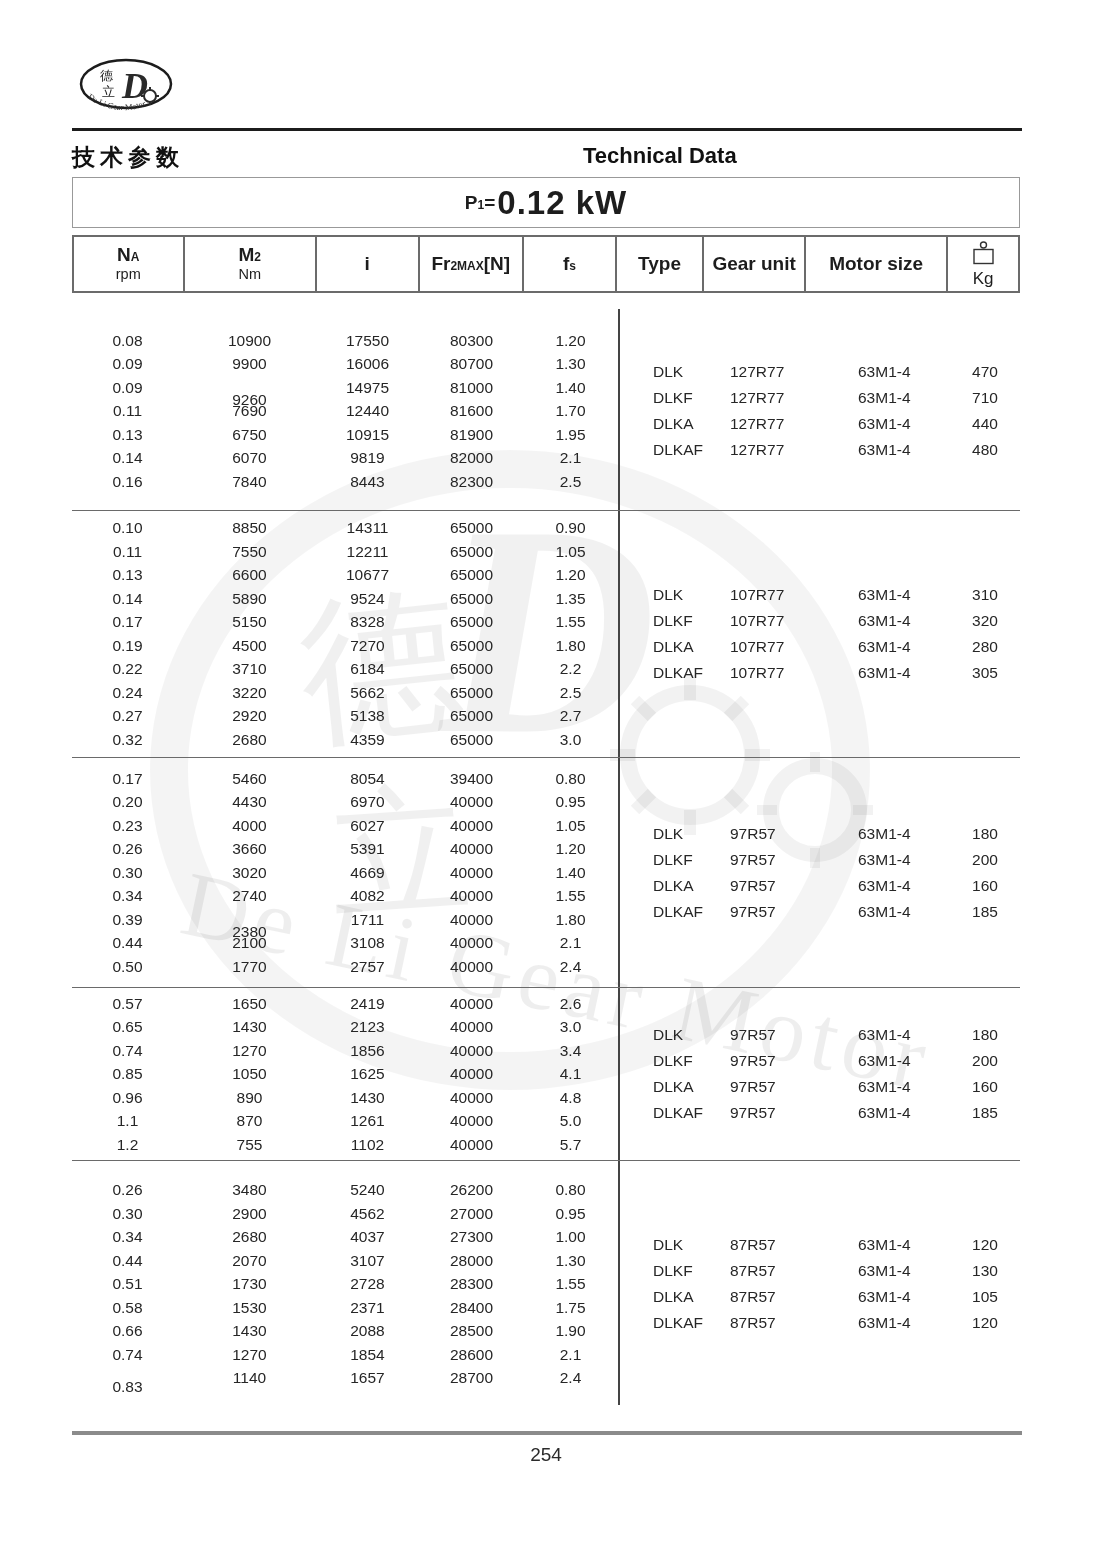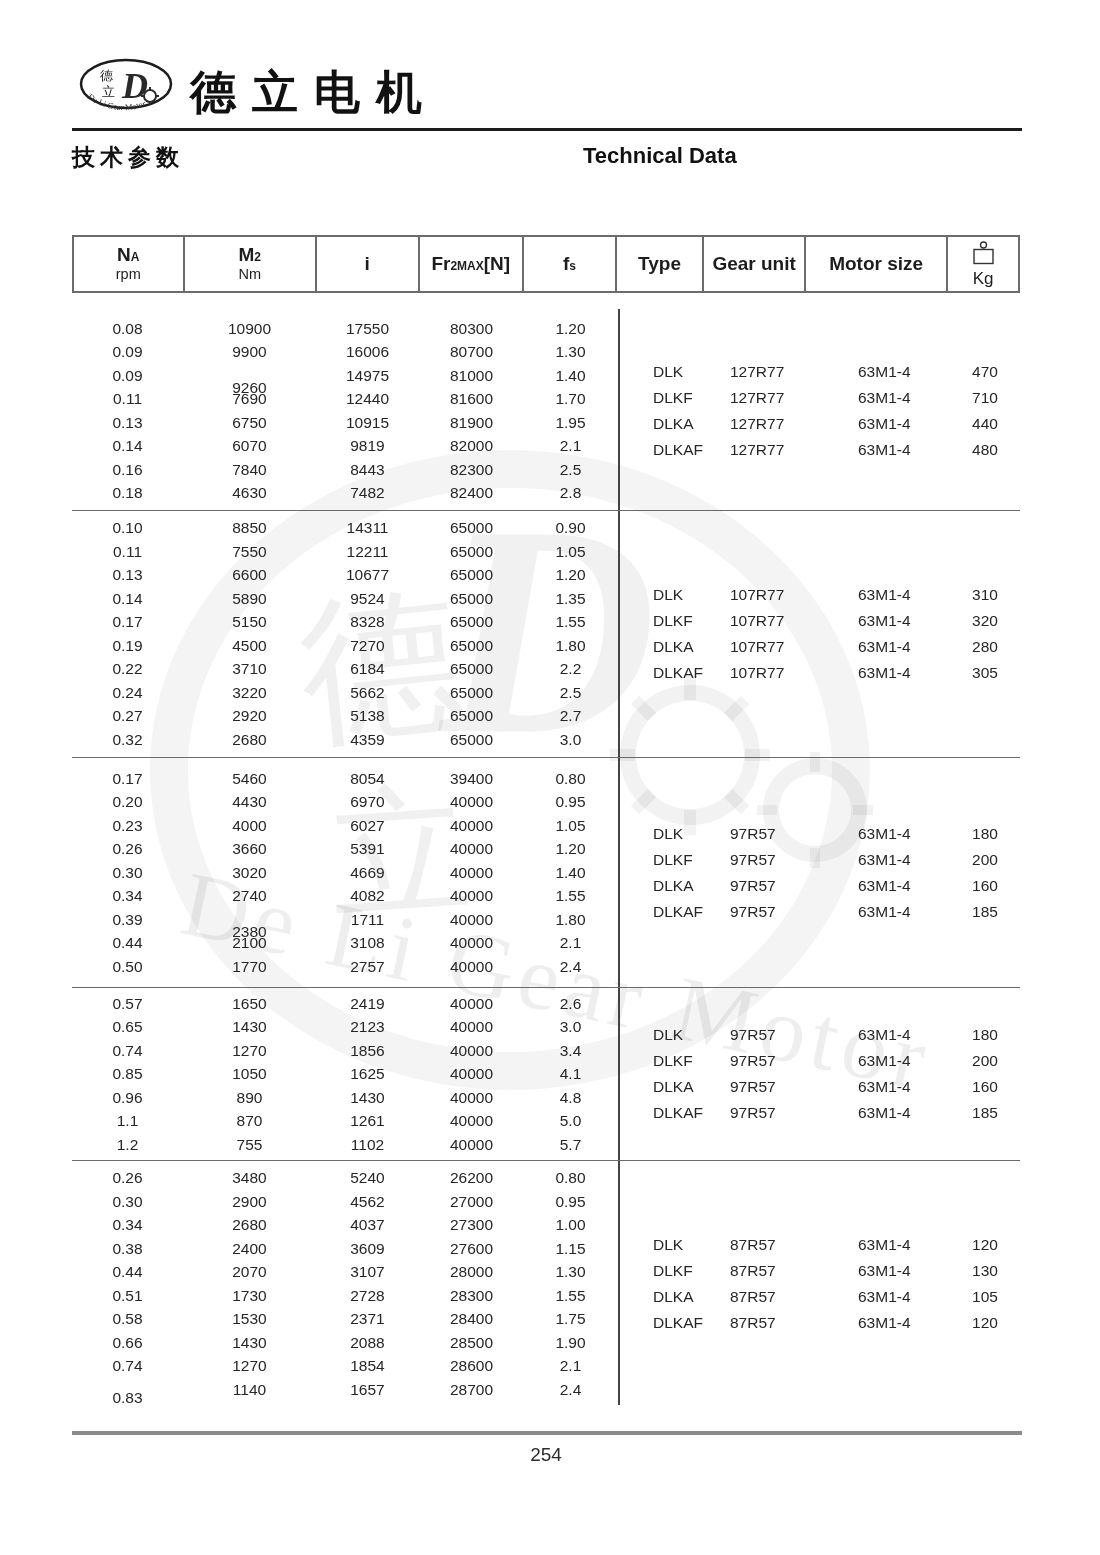--- a/index.html
+++ b/index.html
@@ -118,26 +118,29 @@
       <line x1="72" y1="29" x2="72" y2="33" stroke-width="2"></line>
         <line x1="72" y1="43" x2="72" y2="47" stroke-width="2"></line>
       <line x1="63" y1="38" x2="67" y2="38" stroke-width="2"></line>
         <line x1="77" y1="38" x2="81" y2="38" stroke-width="2"></line>
     </g>
     <path id="arcPath" d="M 6,38 Q 48,68 92,34" fill="none" stroke="none"></path>
     <text font-size="8.5" font-family="Liberation Serif,serif" fill="#333">
       <textPath href="#arcPath" startOffset="4">De Li Gear Motor</textPath>
     </text>
   </svg>
-  <div class="brand">德立电机</div>
   <div class="header-rule"></div>
 
   <div class="sec-title-zh">技术参数</div>
   <div class="sec-title-en">Technical Data</div>
 
+  <div class="power-box">
+    <span class="power-small"><span>P</span><span class="sub">1</span><span>=</span></span>
+    <span class="power-big">0.12 kW</span>
+  </div>
 
   <div class="colhead">
     <div class="hcell" style="width:111px">
       <div class="hmain"><span>N</span><span class="sub">A</span></div>
       <div class="hunit">rpm</div>
     </div>
     <div class="hcell" style="width:133px">
       <div class="hmain"><span>M</span><span class="sub">2</span></div>
       <div class="hunit">Nm</div>
     </div>
@@ -214,27 +217,20 @@
             <span class="dcell" style="width: 105px;">82000</span>
             <span class="dcell" style="width: 93px;">2.1</span>
           </div>
           <div class="drow">
             <span class="dcell" style="width: 111px;">0.16</span>
             <span class="dcell" style="width: 133px;">7840</span>
             <span class="dcell" style="width: 103px;">8443</span>
             <span class="dcell" style="width: 105px;">82300</span>
             <span class="dcell" style="width: 93px;">2.5</span>
           </div>
-          <div class="drow">
-            <span class="dcell" style="width: 111px;">0.18</span>
-            <span class="dcell" style="width: 133px;">4630</span>
-            <span class="dcell" style="width: 103px;">7482</span>
-            <span class="dcell" style="width: 105px;">82400</span>
-            <span class="dcell" style="width: 93px;">2.8</span>
-          </div>
         </div>
         <div class="variants">
           <div class="vrow">
             <span class="vtype">DLK</span>
             <span class="vgear">127R77</span>
             <span class="vmotor">63M1-4</span>
             <span class="vkg">470</span>
           </div>
           <div class="vrow">
             <span class="vtype">DLKF</span>
@@ -545,27 +541,20 @@
             <span class="dcell" style="width: 93px;">0.95</span>
           </div>
           <div class="drow">
             <span class="dcell" style="width: 111px;">0.34</span>
             <span class="dcell" style="width: 133px;">2680</span>
             <span class="dcell" style="width: 103px;">4037</span>
             <span class="dcell" style="width: 105px;">27300</span>
             <span class="dcell" style="width: 93px;">1.00</span>
           </div>
           <div class="drow">
-            <span class="dcell" style="width: 111px;">0.38</span>
-            <span class="dcell" style="width: 133px;">2400</span>
-            <span class="dcell" style="width: 103px;">3609</span>
-            <span class="dcell" style="width: 105px;">27600</span>
-            <span class="dcell" style="width: 93px;">1.15</span>
-          </div>
-          <div class="drow">
             <span class="dcell" style="width: 111px;">0.44</span>
             <span class="dcell" style="width: 133px; text-align: center;">2070</span>
             <span class="dcell" style="width: 103px;">3107</span>
             <span class="dcell" style="width: 105px;">28000</span>
             <span class="dcell" style="width: 93px;">1.30</span>
           </div>
           <div class="drow">
             <span class="dcell" style="width: 111px;">0.51</span>
             <span class="dcell" style="width: 133px;">1730</span>
             <span class="dcell" style="width: 103px;">2728</span>

